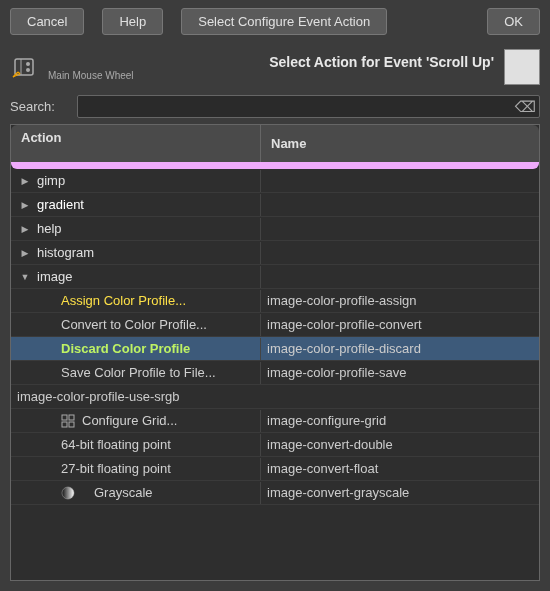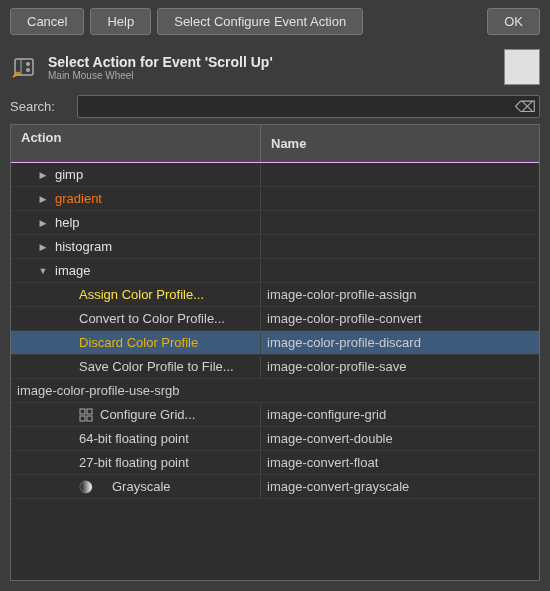--- a/index.html
+++ b/index.html
@@ -17,21 +17,21 @@
       height: 591px;
       background: #3c3c3c;
       display: flex;
       flex-direction: column;
     }
     
     .top-bar {
       display: flex;
       align-items: center;
       padding: 8px 10px;
-      gap: 6px;
+      gap: 18px;
       background: #3c3c3c;
     }
     .top-bar button {
       padding: 5px 16px;
       background: #5a5a5a;
       color: #e0e0e0;
       border: 1px solid #777;
       border-radius: 3px;
       cursor: pointer;
       font-size: 13px;
@@ -50,20 +50,21 @@
       display: flex;
       align-items: center;
       justify-content: center;
       flex-shrink: 0;
     }
     .title-text-group { flex: 1; }
     .title-main {
       font-size: 14px;
       font-weight: bold;
       color: #e8e8e8;
+      text-align: right;
     }
     .title-sub {
       font-size: 10px;
       color: #aaa;
     }
     .title-thumb {
       width: 36px;
       height: 36px;
       background: #e0e0e0;
       border: 1px solid #888;
@@ -110,22 +111,23 @@
       overflow: hidden;
       margin: 0 10px 10px 10px;
       border: 1px solid #666;
       background: #2e2e2e;
       display: flex;
       flex-direction: column;
     }
     .table-header {
       display: flex;
       background: #4a4a4a;
-      border-bottom: 1px solid #f0abfc;
-      flex-shrink: 0;
+      border-bottom: 7px solid #f0abfc;
+      flex-shrink: 0;
+      border-radius: 6px;
     }
     .th-action {
       width: 250px;
       padding: 5px 10px;
       font-weight: bold;
       color: #e0e0e0;
       border-right: 1px solid #666;
       flex-shrink: 0;
     }
     .th-name {
@@ -144,21 +146,21 @@
     .table-body::-webkit-scrollbar-thumb { background: #666; border: 1px solid #444; }
     .row {
       display: flex;
       align-items: center;
       min-height: 24px;
       border-bottom: 1px solid #3a3a3a;
     }
     .row.highlighted { background: #3d5a7a; }
     .row-action {
       width: 250px;
-      padding: 3px 24px;
+      padding: 3px 6px;
       display: flex;
       align-items: center;
       gap: 4px;
       border-right: 1px solid #444;
       flex-shrink: 0;
       overflow: hidden;
       white-space: nowrap;
     }
     .row-name {
       flex: 1;
@@ -233,21 +235,21 @@
     <div class="row">
           <div class="row-action">
             <span class="tree-arrow arrow-right"></span>
             <span style="color: rgb(224, 224, 224);">gimp</span>
           </div>
           <div class="row-name"></div>
         </div>
         <div class="row">
           <div class="row-action">
             <span class="tree-arrow arrow-right"></span>
-            <span style="color: #f97316;">gradient</span>
+            <span style="color: #ffffff;">gradient</span>
           </div>
           <div class="row-name"></div>
         </div>
         <div class="row">
           <div class="row-action">
             <span class="tree-arrow arrow-right"></span>
             <span style="color: rgb(224, 224, 224);">help</span>
           </div>
           <div class="row-name"></div>
         </div>
@@ -278,21 +280,21 @@
             <span style="margin-left: 20px;"></span>
             <span class="arrow-none"></span>
             <span style="color: rgb(208, 208, 208);">Convert to Color Profile...</span>
           </div>
           <div class="row-name">image-color-profile-convert</div>
         </div>
         <div class="row highlighted">
           <div class="row-action">
             <span style="margin-left: 20px;"></span>
             <span class="arrow-none"></span>
-            <span style="color: #eab308;">Discard Color Profile</span>
+            <span style="color: #bef264; font-weight: bold;">Discard Color Profile</span>
           </div>
           <div class="row-name">image-color-profile-discard</div>
         </div>
         <div class="row">
           <div class="row-action">
             <span style="margin-left: 20px;"></span>
             <span class="arrow-none"></span>
             <span style="color: rgb(208, 208, 208);">Save Color Profile to File...</span>
           </div>
           <div class="row-name">image-color-profile-save</div>

